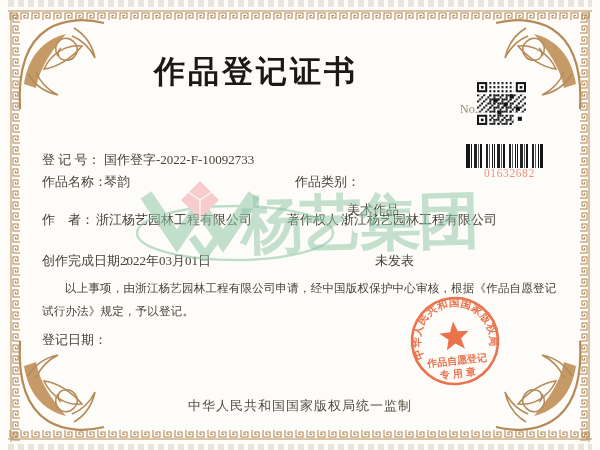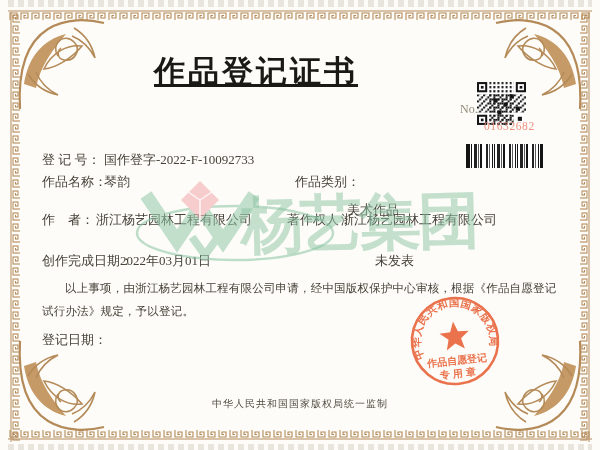--- a/index.html
+++ b/index.html
@@ -2,28 +2,28 @@
 <html><head>
 <meta charset="utf-8">
 <style>
   html,body{margin:0;padding:0;background:#fdfcf8;width:600px;height:450px;overflow:hidden;}
   .cert{position:relative;width:600px;height:450px;background:#fdfcf8;
         font-family:"Liberation Serif","DejaVu Sans",serif;color:#46423a;}
   .abs{position:absolute;white-space:nowrap;}
   .edge-strip{position:absolute;left:8px;width:584px;height:7px;opacity:.45;
       background:repeating-linear-gradient(90deg,#cfc9bd 0 6px,transparent 6px 10px);}
   .title{position:absolute;left:0;top:51px;width:512px;text-align:center;
-      font-size:31px;font-weight:bold;letter-spacing:3px;color:#1b1916;text-decoration:underline;}
+      font-size:31px;font-weight:bold;letter-spacing:3px;color:#1b1916;}
   .fld{font-size:13px;}
   .statement{position:absolute;left:42px;top:277px;width:521px;font-size:11.5px;
       line-height:23px;text-indent:2em;white-space:normal;letter-spacing:.2px;}
   .footer{position:absolute;left:0;top:397px;width:600px;text-align:center;
-      font-size:10px;letter-spacing:1px;color:#514c42;}
+      font-size:13px;letter-spacing:1px;color:#514c42;}
   .no-label{font-size:12px;color:#958a7a;}
-  .no-value{font-size:11.5px;letter-spacing:.6px;color:#ee8f7e;}
+  .no-value{font-size:11.5px;letter-spacing:.6px;color:#ee8f7e;margin-top:47px;}
   .barcode{position:absolute;left:466px;top:144px;width:71px;height:24px;
       border-left:3px solid #141414;border-right:3px solid #141414;background:
       repeating-linear-gradient(90deg,#141414 0 1.5px,#fff 1.5px 2.5px,#141414 2.5px 3px,
       #fff 3px 5.5px,#232323 5.5px 8px,#fff 8px 9px,#5a5a5a 9px 10px,#fff 10px 11.5px);}
   .qr{position:absolute;left:477px;top:82px;width:49px;height:43px;}
   .watermark-text{position:absolute;left:241px;top:181px;font-size:62px;font-weight:bold;
       letter-spacing:-3px;color:#8cc5a4;opacity:.5;transform:rotate(-1.5deg);}
   .wm-logo{position:absolute;left:130px;top:173px;opacity:.55;}
   .seal{position:absolute;left:403px;top:289px;opacity:.9;}
   svg text{font-family:"Liberation Serif","DejaVu Sans",serif;}

